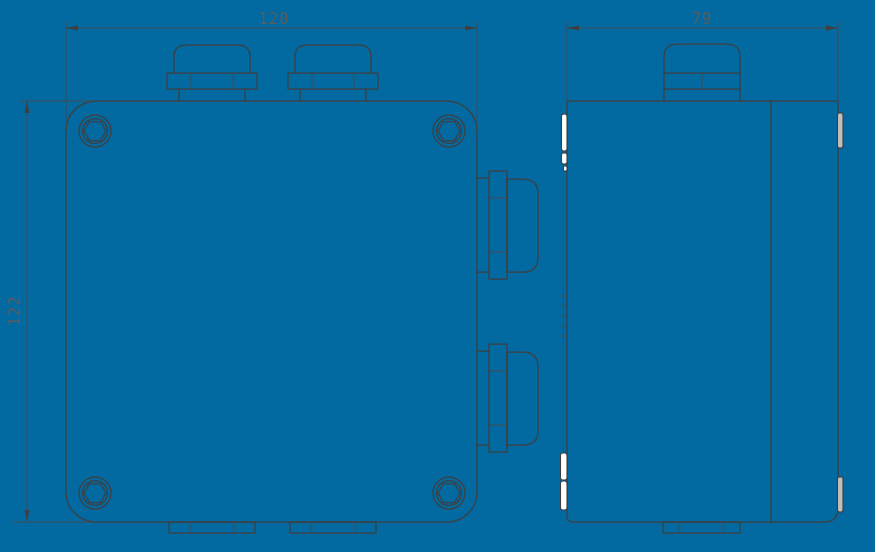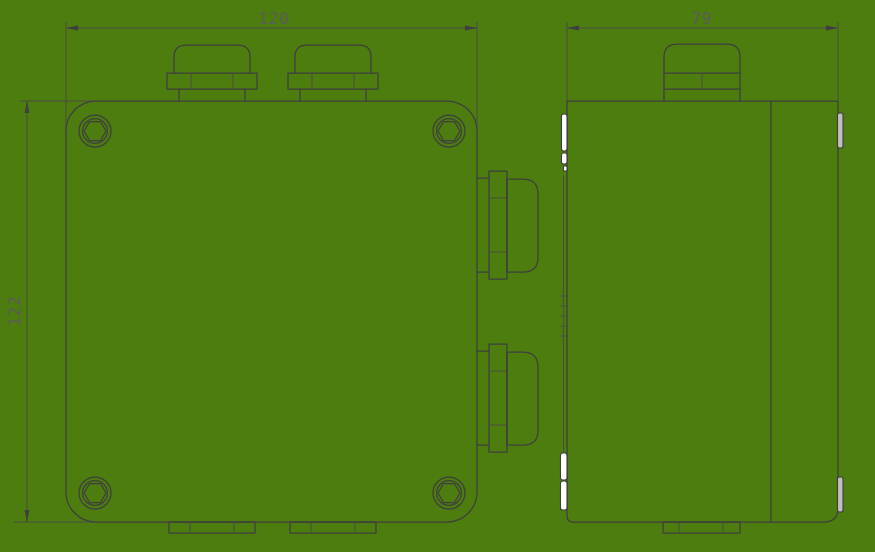--- a/index.html
+++ b/index.html
@@ -1,20 +1,20 @@
 <!DOCTYPE html>
 <html><head>
 <meta charset="utf-8">
 <style>
   html, body { margin: 0; padding: 0; background: #ffffff; }
   .canvas {
     position: relative;
     width: 875px;
     height: 552px;
-    background: #4d7c0f;
+    background: #0369a1;
     overflow: hidden;
     font-family: "DejaVu Sans Mono", monospace;
   }
   svg { display: block; }
   .ol { fill: none; stroke: #3f3f3f; stroke-width: 1.25; stroke-linecap: round; stroke-linejoin: round; }
   .thin { fill: none; stroke: #4a4a4a; stroke-width: 0.9; stroke-linecap: butt; }
   .arrow { fill: #3f3f3f; stroke: none; }
   .tab { fill: #ffffff; stroke: #3f3f3f; stroke-width: 1.1; }
   .tabdark { fill: #bfbfbf; stroke: #3f3f3f; stroke-width: 1.1; }
   .dimtext {

